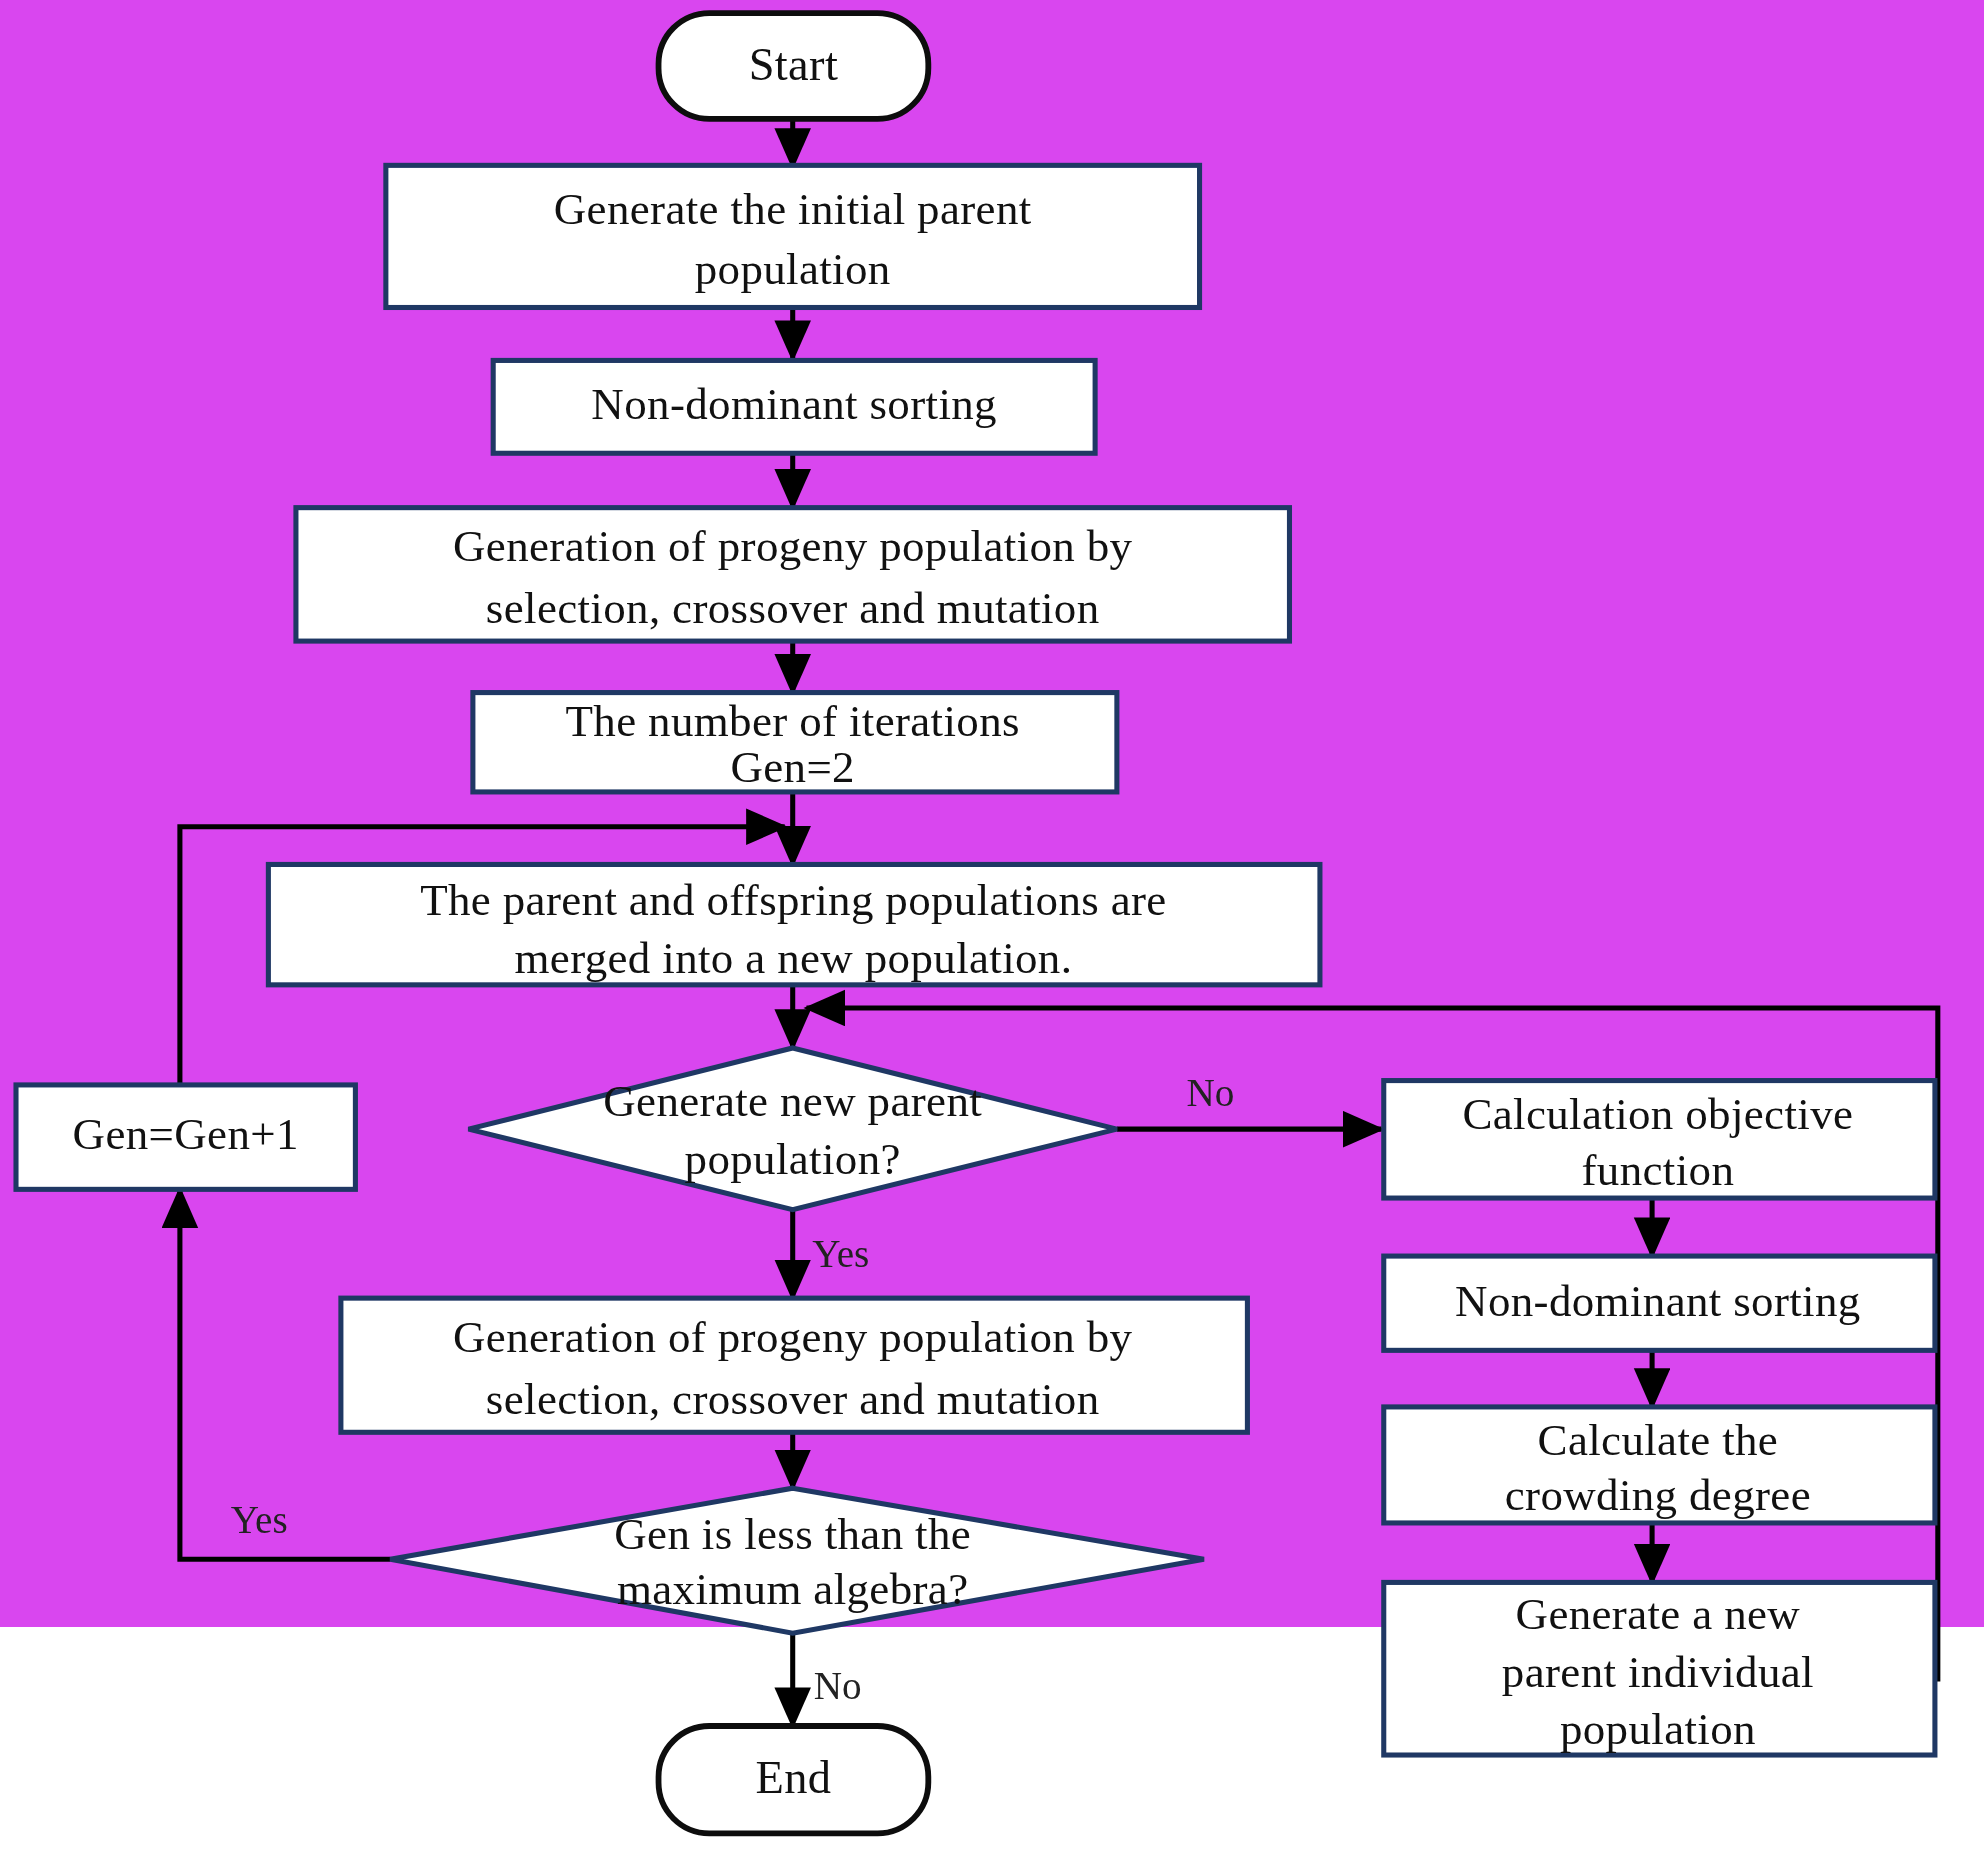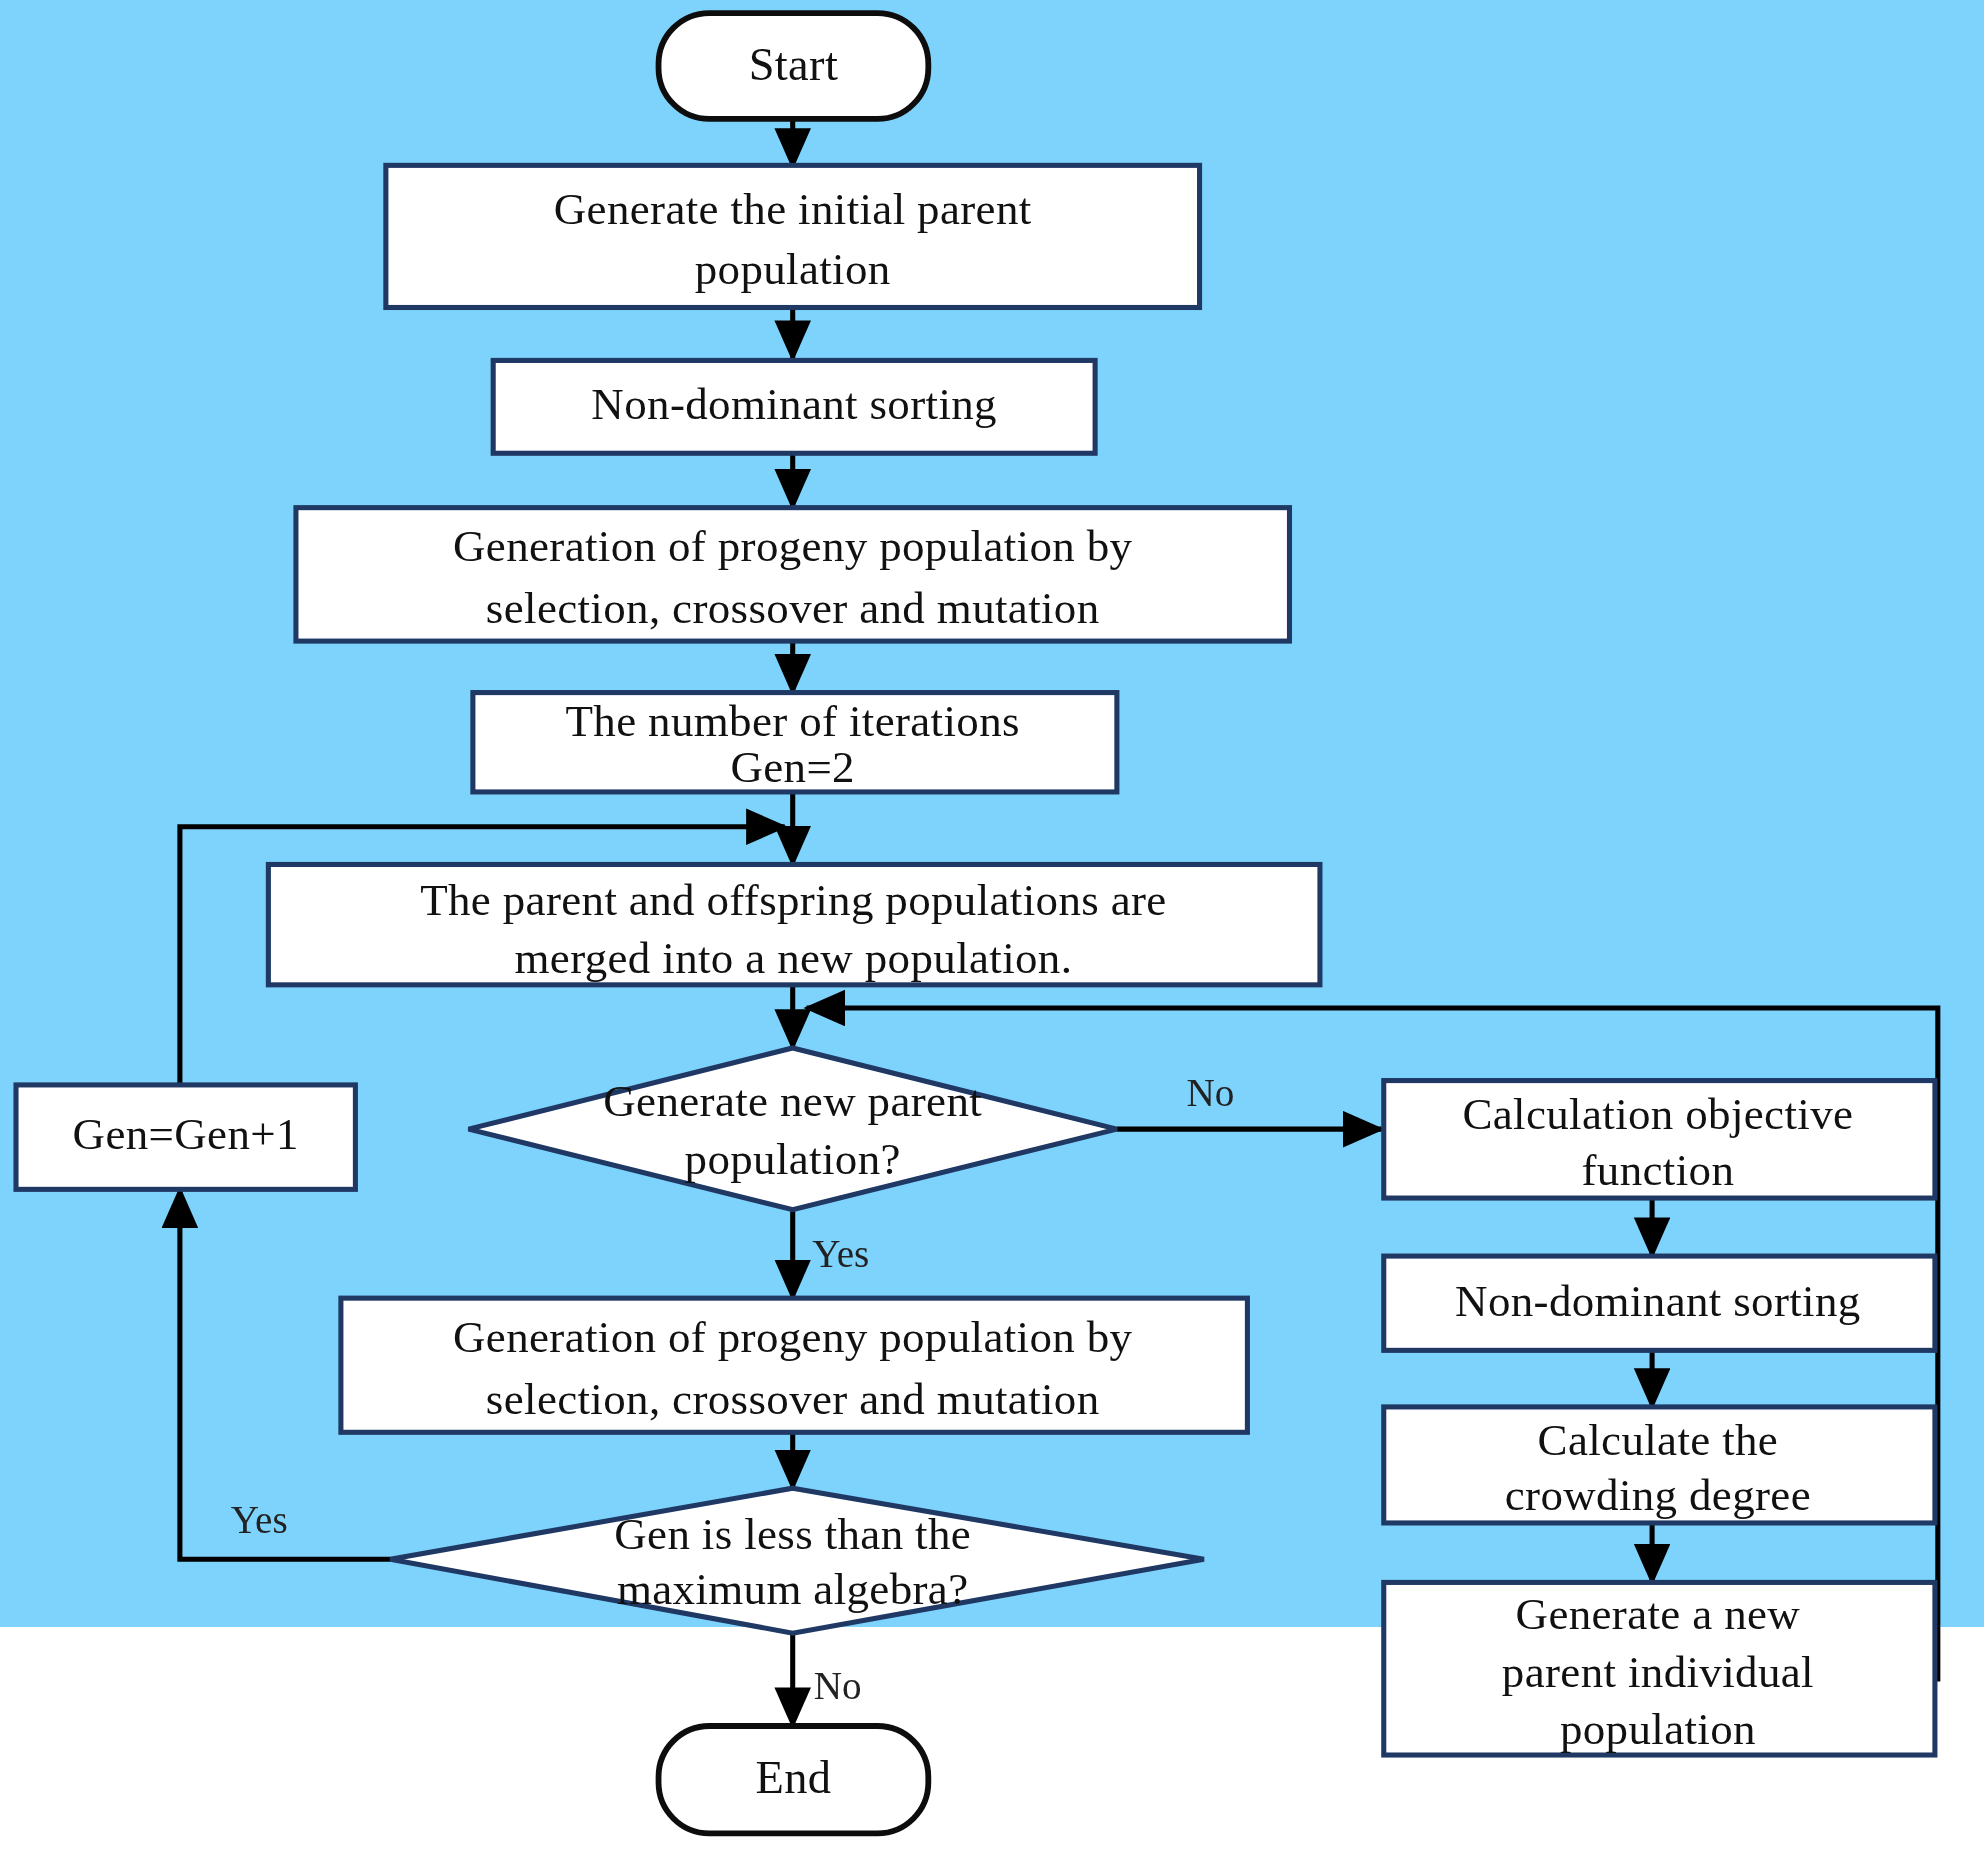--- a/index.html
+++ b/index.html
@@ -9,21 +9,21 @@
   }
   body {
     width: 1985px;
     height: 1858px;
     font-family: "Liberation Serif", "DejaVu Serif", serif;
   }
   #flowchart-root {
     position: relative;
     width: 1985px;
     height: 1627px;
-    background: #7dd3fc;
+    background: #d946ef;
   }
   svg#flow-svg {
     display: block;
     width: 1985px;
     height: 1858px;
   }
   .node-text {
     font-family: "Liberation Serif", "DejaVu Serif", serif;
     font-size: 62px;
     fill: #111111;

